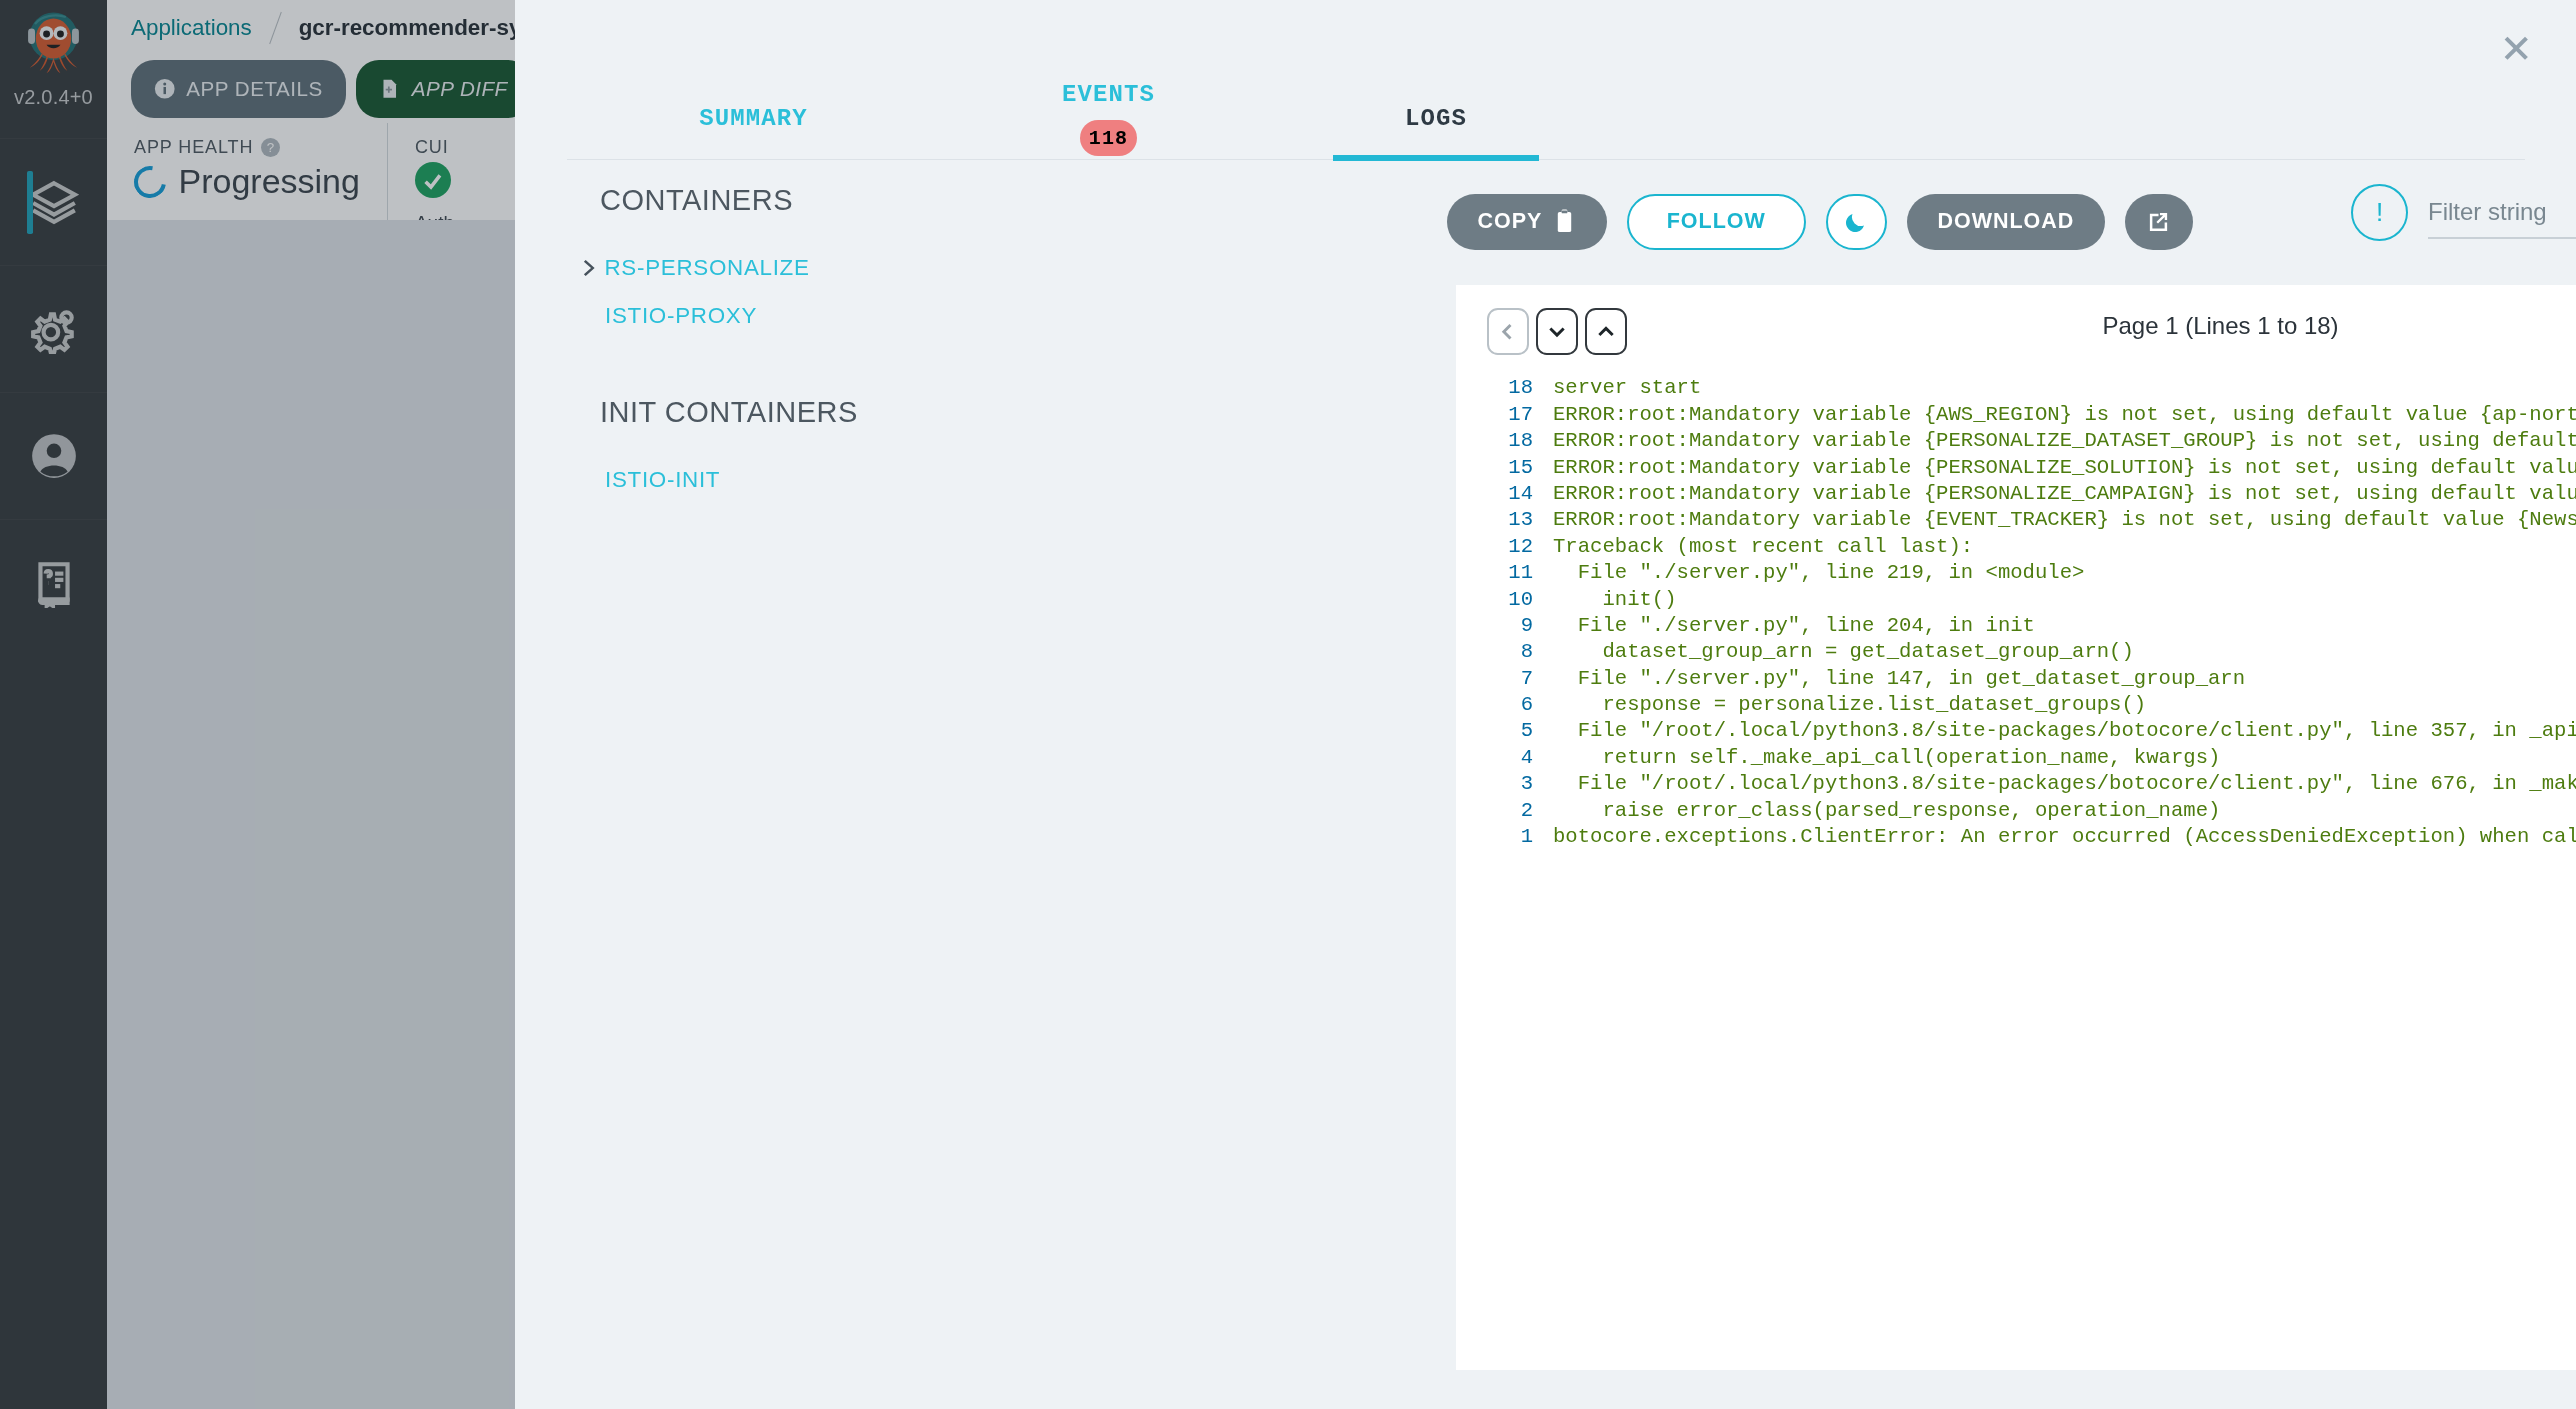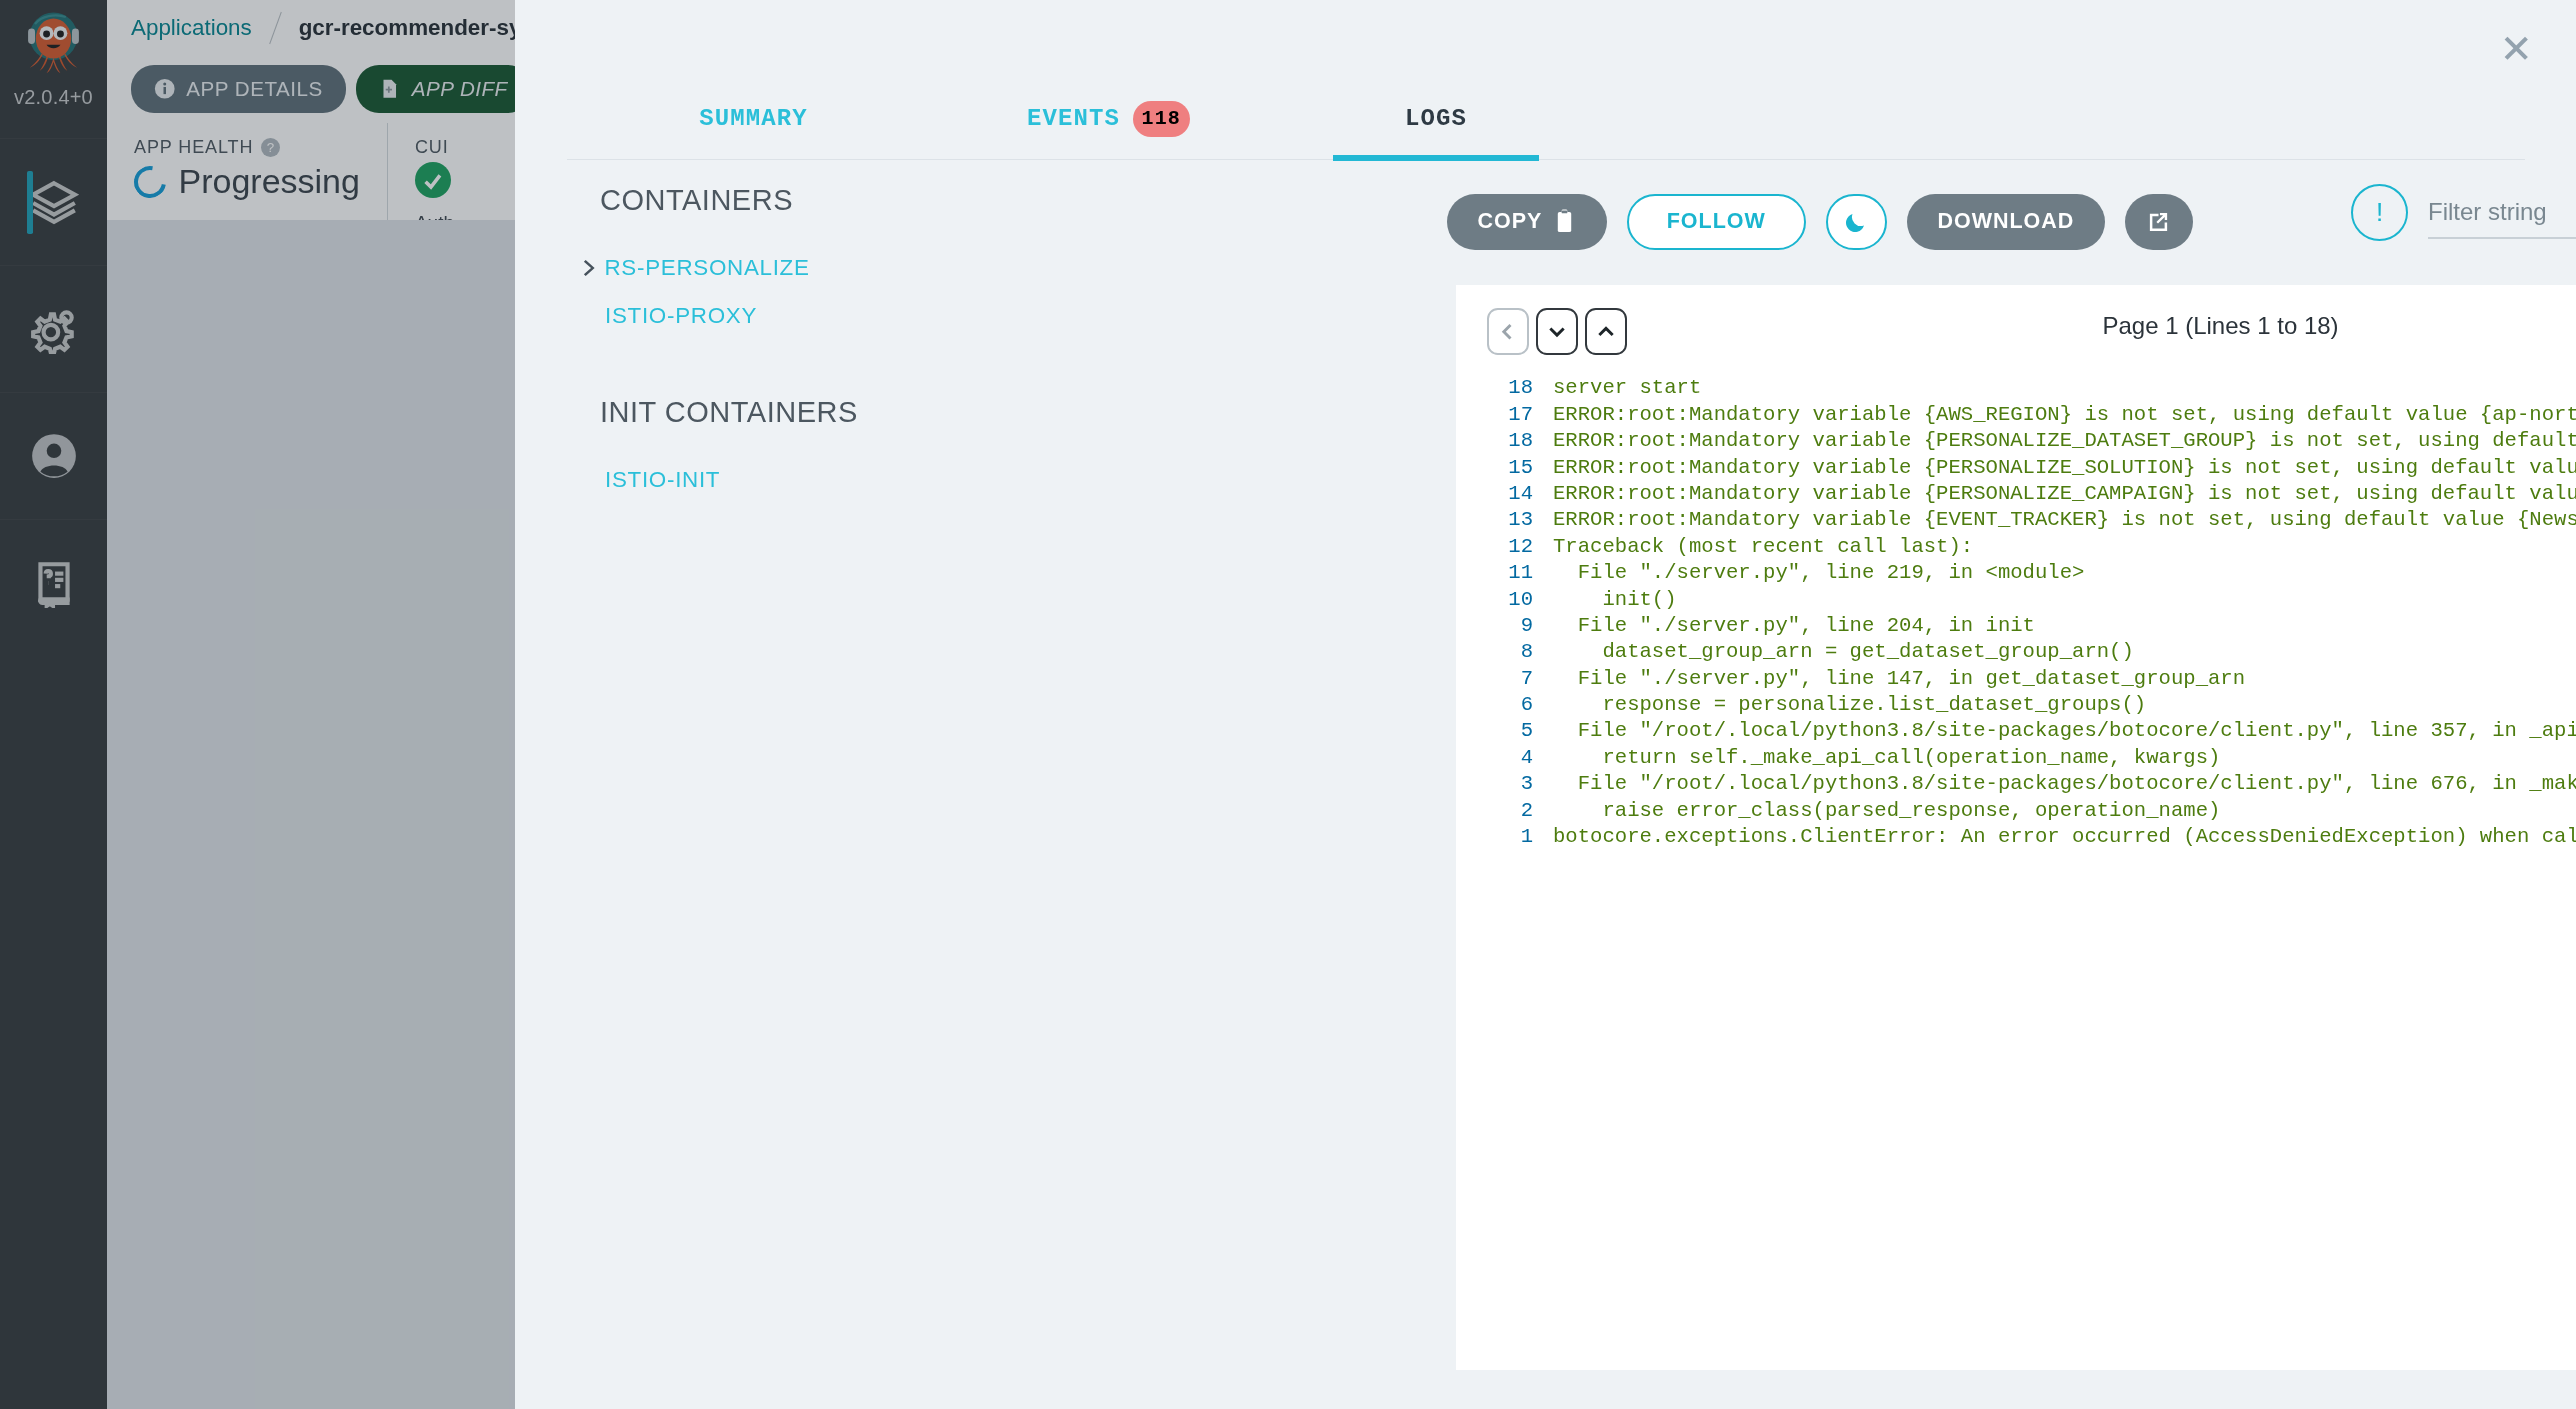--- a/index.html
+++ b/index.html
@@ -53,21 +53,21 @@
     display: inline-block; width: 0.9px; height: 34px; background: #b9bfc4;
     transform: rotate(20deg); margin: 0 23px;
   }
   #crumb-current { color: #232b33; font-size: 22.4px; font-weight: bold; white-space: nowrap; }
 
   #button-bar {
     position: absolute; left: 0; top: 55px; right: 0; height: 68px;
     background: #fff; display: flex; align-items: center; padding-left: 24px; gap: 10.8px;
   }
   .pill {
-    height: 48px; border-radius: 23px; display: flex; align-items: center;
+    height: 58px; border-radius: 23px; display: flex; align-items: center;
     padding: 0 23px; gap: 10.8px; font-size: 20.6px; letter-spacing: 0.5px; white-space: nowrap;
   }
   .pill.dark { background: #5b6c76; color: #e9edf0; }
   .pill.grey { background: #14532d; color: #e9edf0; font-style: italic; }
   .pill-ic { width: 21.5px; height: 21.5px; fill: #e9edf0; }
 
   #status-strip {
     position: absolute; left: 0; top: 123px; right: 0; height: 97px;
     background: #fff; display: flex; align-items: stretch;
   }
@@ -119,21 +119,21 @@
   #tabs-row {
     position: absolute; left: 52px; top: 79px; width: 1958px; height: 81px;
     border-bottom: 1.8px solid #dce2e7; display: flex; align-items: flex-end; font-family: Liberation Mono, monospace;
   }
   .tab {
     height: 81px; display: flex; align-items: center; justify-content: center;
     gap: 12.5px; font-size: 24px; letter-spacing: 1.1px; cursor: pointer;
     position: relative; font-weight: bold;
   }
   .tab.t-summary { width: 269px; margin-left: 52px; color: #2bbfd9; }
-  .tab.t-events  { width: 269px; margin-left: 86px; color: #2bbfd9; }
+  .tab.t-events  { width: 269px; margin-left: 86px; color: #2bbfd9; flex-direction: column; }
   .tab.t-logs    { width: 206px; margin-left: 90px; color: #2e3a44; }
   .tab.active::after {
     content: ""; position: absolute; left: 0; right: 0; bottom: -1.8px;
     height: 6.3px; background: #22b8d4;
   }
   .tab-badge {
     background: #ef7f80; color: #000000; border-radius: 20px;
     min-width: 41px; height: 36px; padding: 0 9px; font-size: 20px;
     display: flex; align-items: center; justify-content: center; font-weight: bold;
   }

